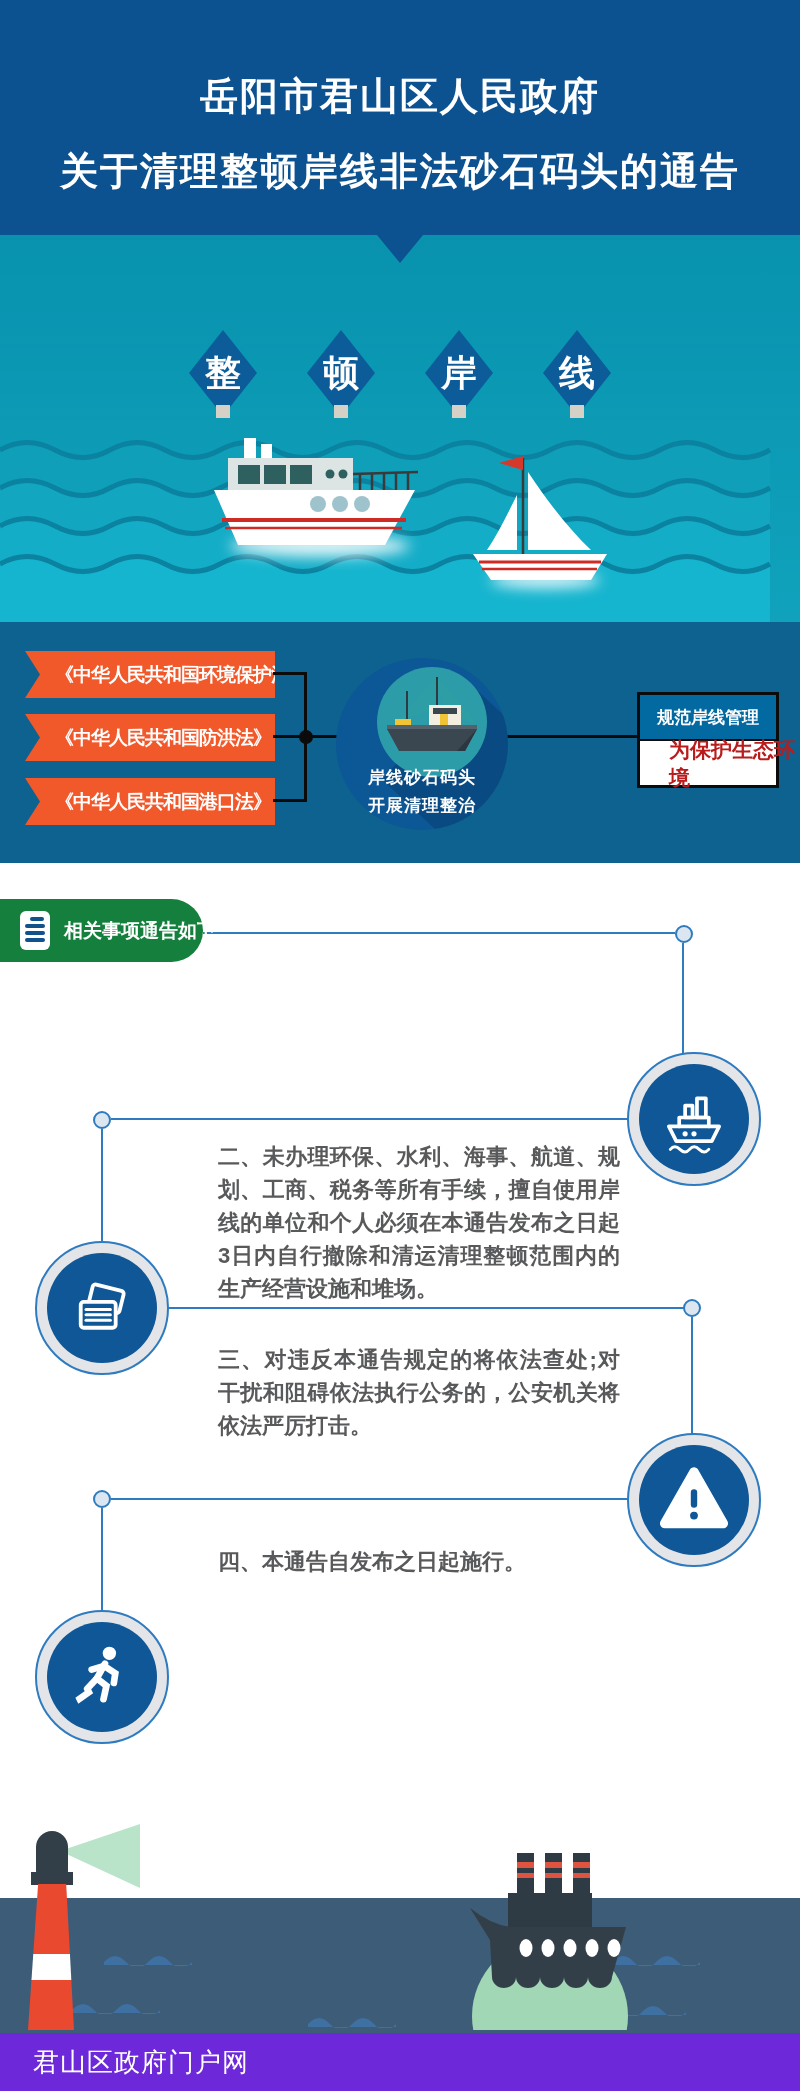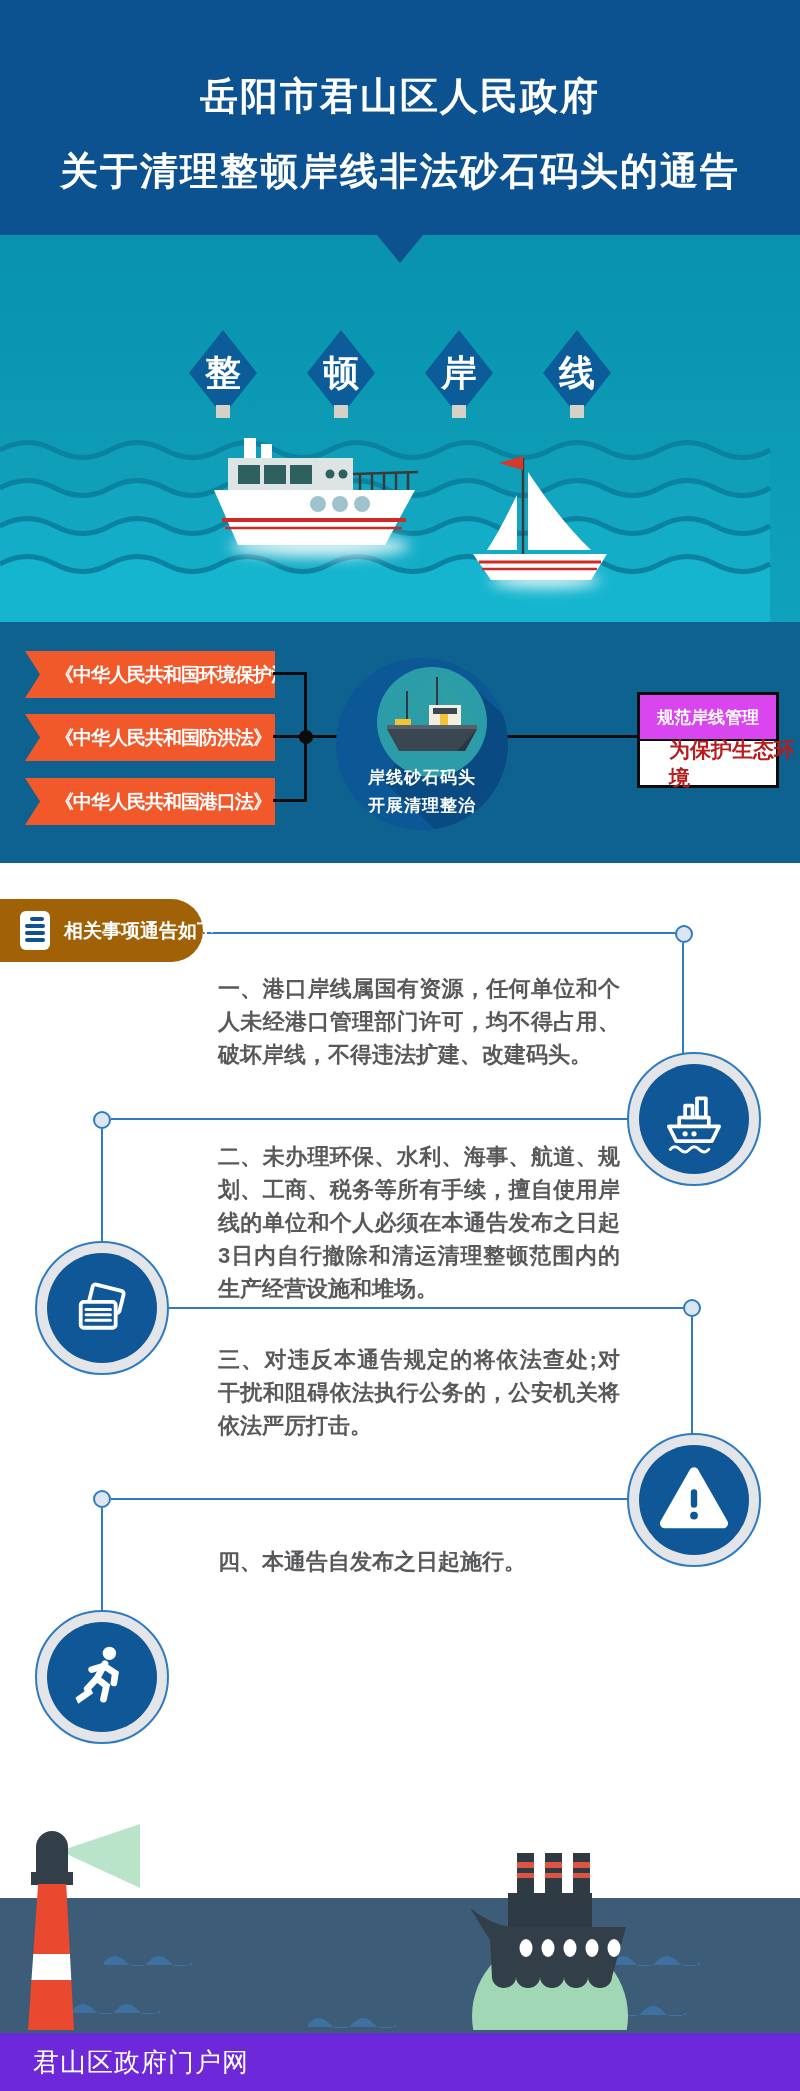--- a/index.html
+++ b/index.html
@@ -25,26 +25,26 @@
   .law-banner{left:25px;width:250px;height:47px;background:#F1582A;color:#fff;font-size:19px;
               font-weight:800;display:flex;align-items:center;padding-left:30px;box-sizing:border-box;
               clip-path:polygon(0 0,100% 0,100% 100%,0 100%,15px 50%);white-space:nowrap;letter-spacing:-1px;}
   .blk{background:#0B0B0B;z-index:4;}
   .hub{left:336px;top:658px;width:172px;height:172px;background:#0C5796;border-radius:50%;z-index:5;overflow:hidden;}
   .hub-inner{left:41px;top:9px;width:110px;height:110px;background:#2C9CA9;border-radius:50%;}
   .hub-shadow{left:70px;top:60px;width:150px;height:130px;background:rgba(6,52,95,.35);transform:rotate(43deg);}
   .hub-cap{left:0;width:172px;text-align:center;color:#fff;font-weight:700;font-size:17px;letter-spacing:1px;}
   .goalbox{left:637px;top:692px;width:142px;height:96px;border:3px solid #0B0B0B;box-sizing:border-box;
            background:#fff;z-index:5;}
-  .goal-top{width:100%;height:46px;background:#d946ef;color:#fff;display:flex;align-items:center;
+  .goal-top{width:100%;height:46px;background:#0369a1;color:#fff;display:flex;align-items:center;
             justify-content:center;font-size:17px;font-weight:800;border-bottom:2px solid #0B0B0B;box-sizing:border-box;}
   .goal-bottom{width:100%;height:45px;color:#b91c1c;display:flex;align-items:center;justify-content:center;
             font-size:21px;font-weight:800;padding-left:29px;}
   
-  .pill{left:0;top:899px;width:203px;height:63px;background:#a16207;border-radius:0 32px 32px 0;z-index:6;}
+  .pill{left:0;top:899px;width:203px;height:63px;background:#15803d;border-radius:0 32px 32px 0;z-index:6;}
   .pill-label{left:64px;top:0;height:63px;display:flex;align-items:center;color:#fff;font-size:19px;
               font-weight:800;white-space:nowrap;}
   .pill-doc{left:20px;top:12px;width:30px;height:39px;background:#fff;border-radius:6px;}
   .pill-doc i{position:absolute;display:block;height:3.5px;background:#11528C;border-radius:2px;}
   .flowline{background:#2E7BC0;z-index:2;}
   .node{width:18px;height:18px;border-radius:50%;background:#DCE6F0;border:2px solid #2E7BC0;
         box-sizing:border-box;z-index:3;}
   .bigcircle{width:134px;height:134px;border-radius:50%;border:2px solid #2E7BC0;background:#E3E5E8;
              box-sizing:border-box;z-index:4;display:flex;align-items:center;justify-content:center;}
   .bigcircle .disc{width:110px;height:110px;border-radius:50%;background:#0F5796;display:flex;
@@ -209,21 +209,20 @@
   <div class="abs flowline" style="left:111px;top:1118px;width:518px;height:2px;"></div>
   <div class="abs node" style="left:93px;top:1111px;"></div>
   <div class="abs flowline" style="left:101px;top:1129px;width:2px;height:114px;"></div>
   <div class="abs flowline" style="left:169px;top:1307px;width:516px;height:2px;"></div>
   <div class="abs node" style="left:683px;top:1299px;"></div>
   <div class="abs flowline" style="left:691px;top:1317px;width:2px;height:118px;"></div>
   <div class="abs flowline" style="left:111px;top:1498px;width:518px;height:2px;"></div>
   <div class="abs node" style="left:93px;top:1490px;"></div>
   <div class="abs flowline" style="left:101px;top:1508px;width:2px;height:104px;"></div>
 
-  <div class="abs para" style="top:972px;">一、港口岸线属国有资源，任何单位和个人未经港口管理部门许可，均不得占用、破坏岸线，不得违法扩建、改建码头。</div>
   <div class="abs para" style="top:1140px;">二、未办理环保、水利、海事、航道、规划、工商、税务等所有手续，擅自使用岸线的单位和个人必须在本通告发布之日起3日内自行撤除和清运清理整顿范围内的生产经营设施和堆场。</div>
   <div class="abs para" style="top:1343px;">三、对违反本通告规定的将依法查处;对干扰和阻碍依法执行公务的，公安机关将依法严厉打击。</div>
   <div class="abs para" style="top:1545px;">四、本通告自发布之日起施行。</div>
 
   <div class="abs bigcircle" style="left:627px;top:1052px;">
     <div class="disc">
       <svg width="74" height="74" viewBox="0 0 100 100" fill="none" stroke="#fff" stroke-width="5" stroke-linejoin="round" stroke-linecap="round">
         <path d="M16 60 H84 L74 80 H26 Z"></path>
         <path d="M30 60 V48 H70 V60"></path>
         <rect x="38" y="32" width="10" height="16"></rect>

